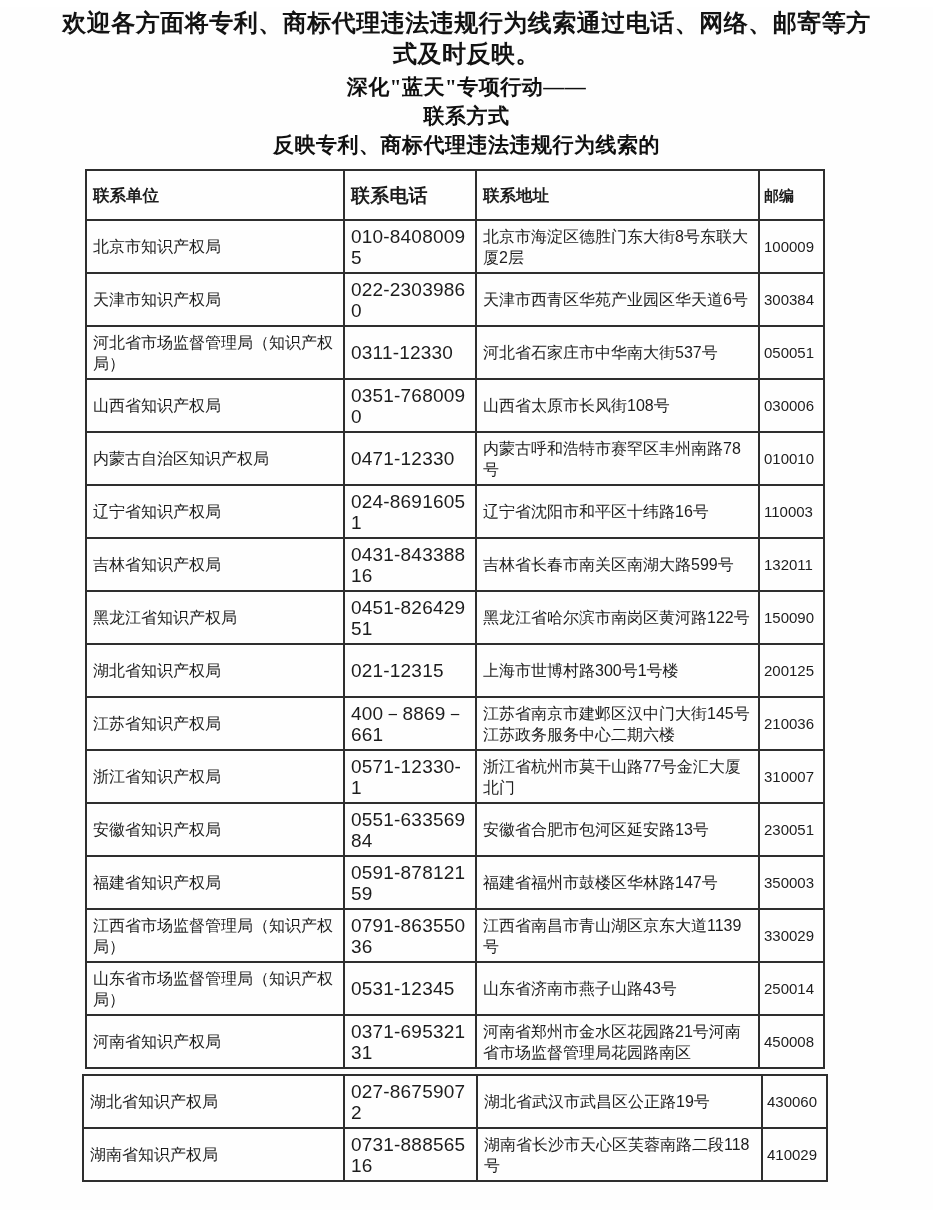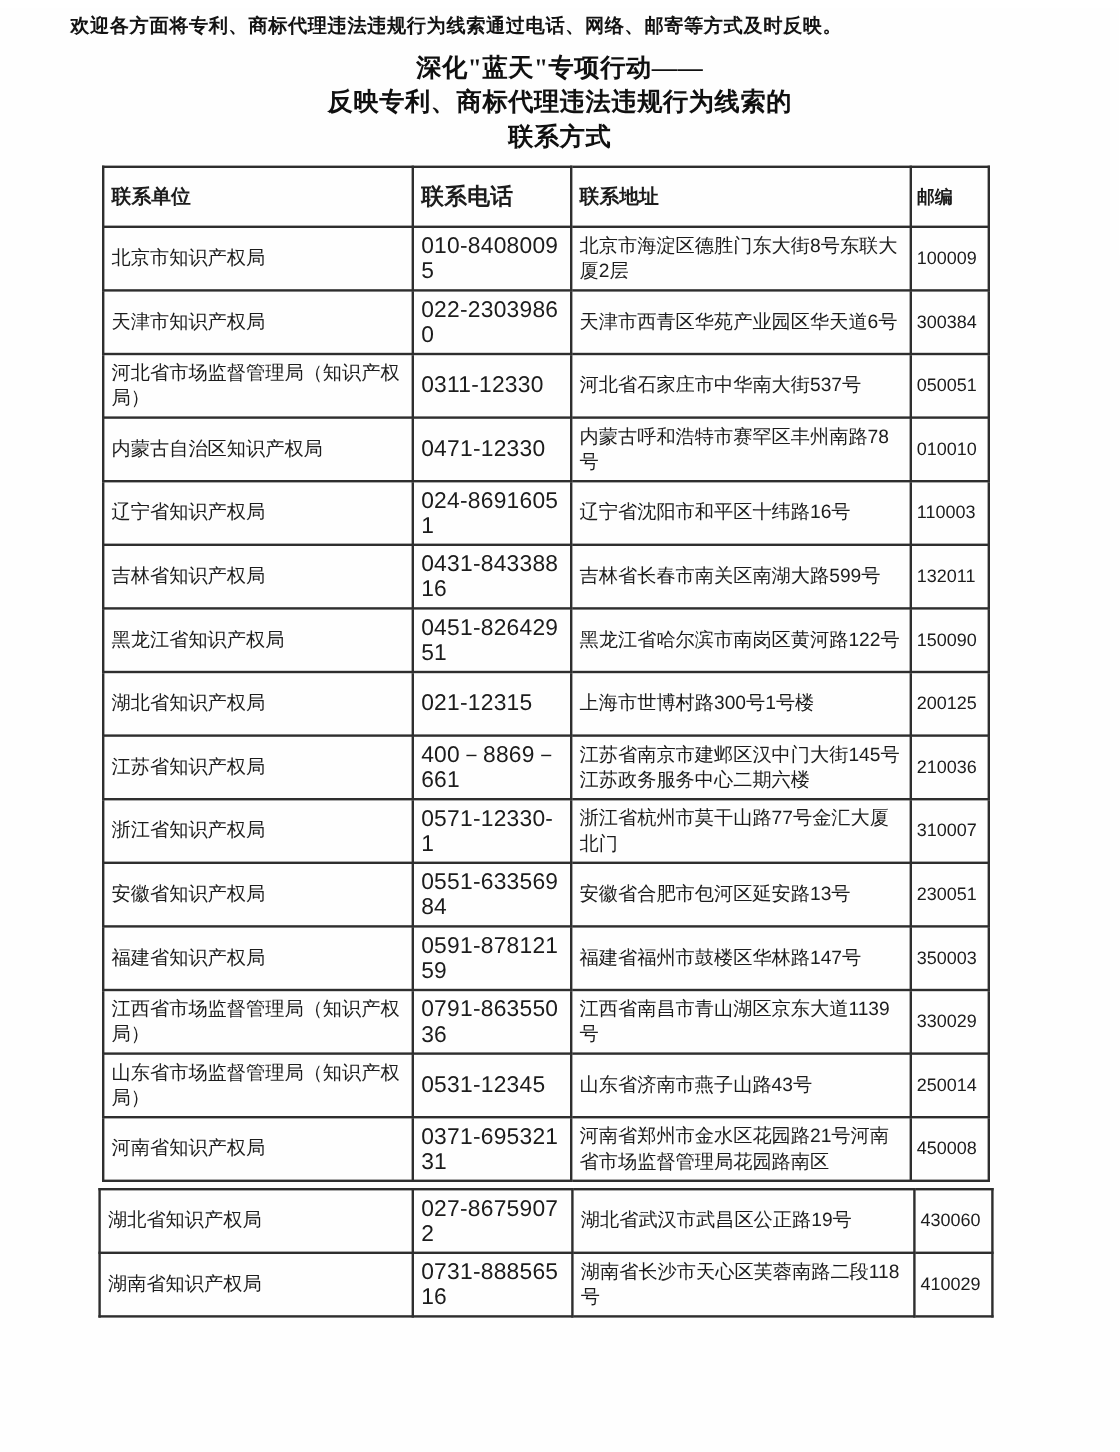--- a/index.html
+++ b/index.html
@@ -14,23 +14,23 @@
   }
   .page {
     width: 933px;
     height: 1210px;
     background: #fefefe;
     position: relative;
   }
   .intro {
     margin: 7px auto 0 auto;
     width: 816px;
-    text-align: left;
+    text-align: center;
     font-weight: 700;
-    font-size: 16px;
+    font-size: 24px;
     line-height: 31px;
     letter-spacing: 0.5px;
     color: #131313;
   }
   .doc-title {
     margin-top: 4px;
     text-align: center;
     font-family: "Liberation Serif", "DejaVu Serif", serif;
     font-weight: 700;
     font-size: 21px;
@@ -71,22 +71,22 @@
 </style>
 </head>
 <body>
 
 <div class="page">
 
   <p class="intro">欢迎各方面将专利、商标代理违法违规行为线索通过电话、网络、邮寄等方式及时反映。</p>
 
   <div class="doc-title">
     <div>深化"蓝天"专项行动——</div>
+    <div>联系方式</div>
     <div>反映专利、商标代理违法违规行为线索的</div>
-    <div>联系方式</div>
   </div>
 
   <table class="contact-table main">
     <colgroup>
       <col style="width:258px">
       <col style="width:132px">
       <col style="width:283px">
       <col style="width:65px">
     </colgroup>
     <thead>
@@ -110,20 +110,26 @@
           <td class="col-address">天津市西青区华苑产业园区华天道6号</td>
           <td class="col-zip">300384</td>
         </tr>
         <tr>
           <td class="col-unit">河北省市场监督管理局（知识产权局）</td>
           <td class="col-phone">0311-12330</td>
           <td class="col-address">河北省石家庄市中华南大街537号</td>
           <td class="col-zip">050051</td>
         </tr>
         <tr>
+          <td class="col-unit">山西省知识产权局</td>
+          <td class="col-phone">0351-7680090</td>
+          <td class="col-address">山西省太原市长风街108号</td>
+          <td class="col-zip">030006</td>
+        </tr>
+        <tr>
           <td class="col-unit">内蒙古自治区知识产权局</td>
           <td class="col-phone">0471-12330</td>
           <td class="col-address">内蒙古呼和浩特市赛罕区丰州南路78号</td>
           <td class="col-zip">010010</td>
         </tr>
         <tr>
           <td class="col-unit">辽宁省知识产权局</td>
           <td class="col-phone">024-86916051</td>
           <td class="col-address">辽宁省沈阳市和平区十纬路16号</td>
           <td class="col-zip">110003</td>

